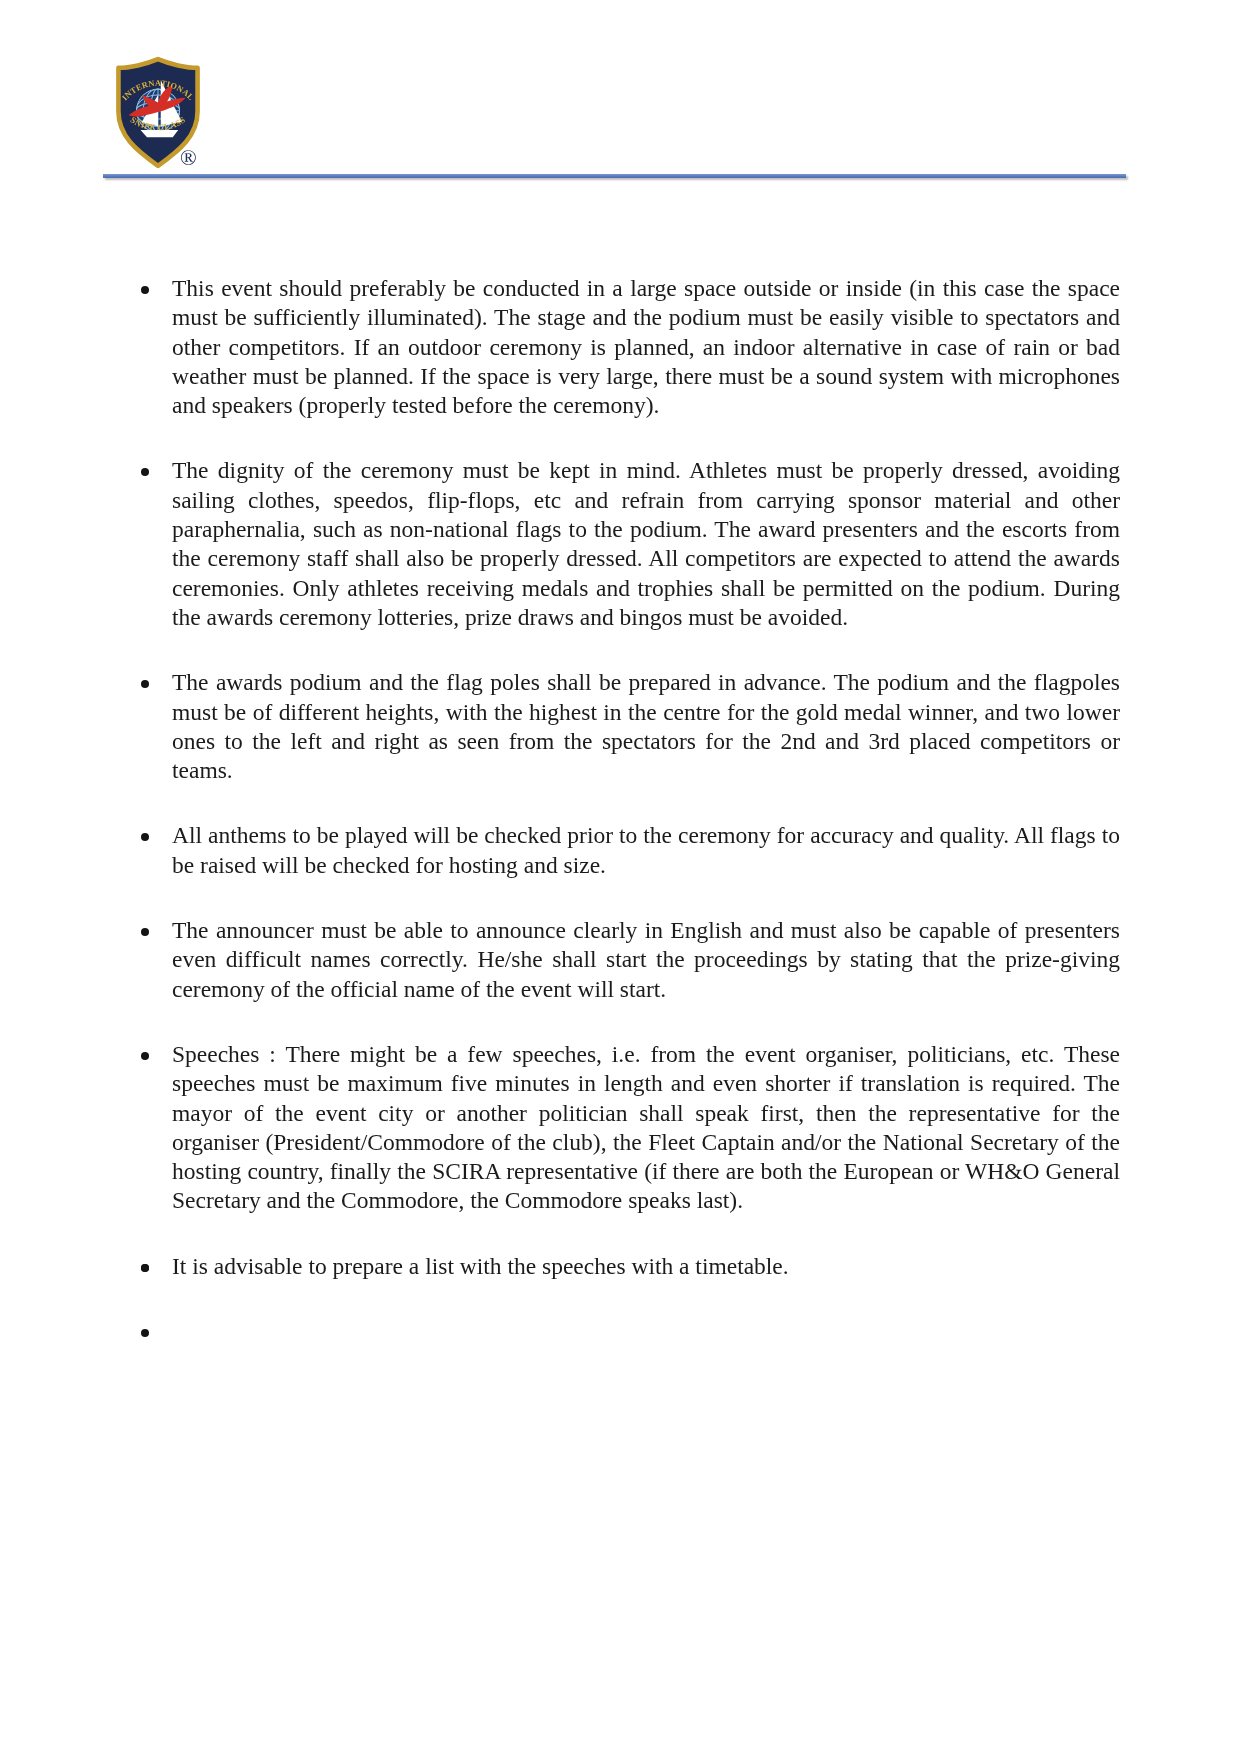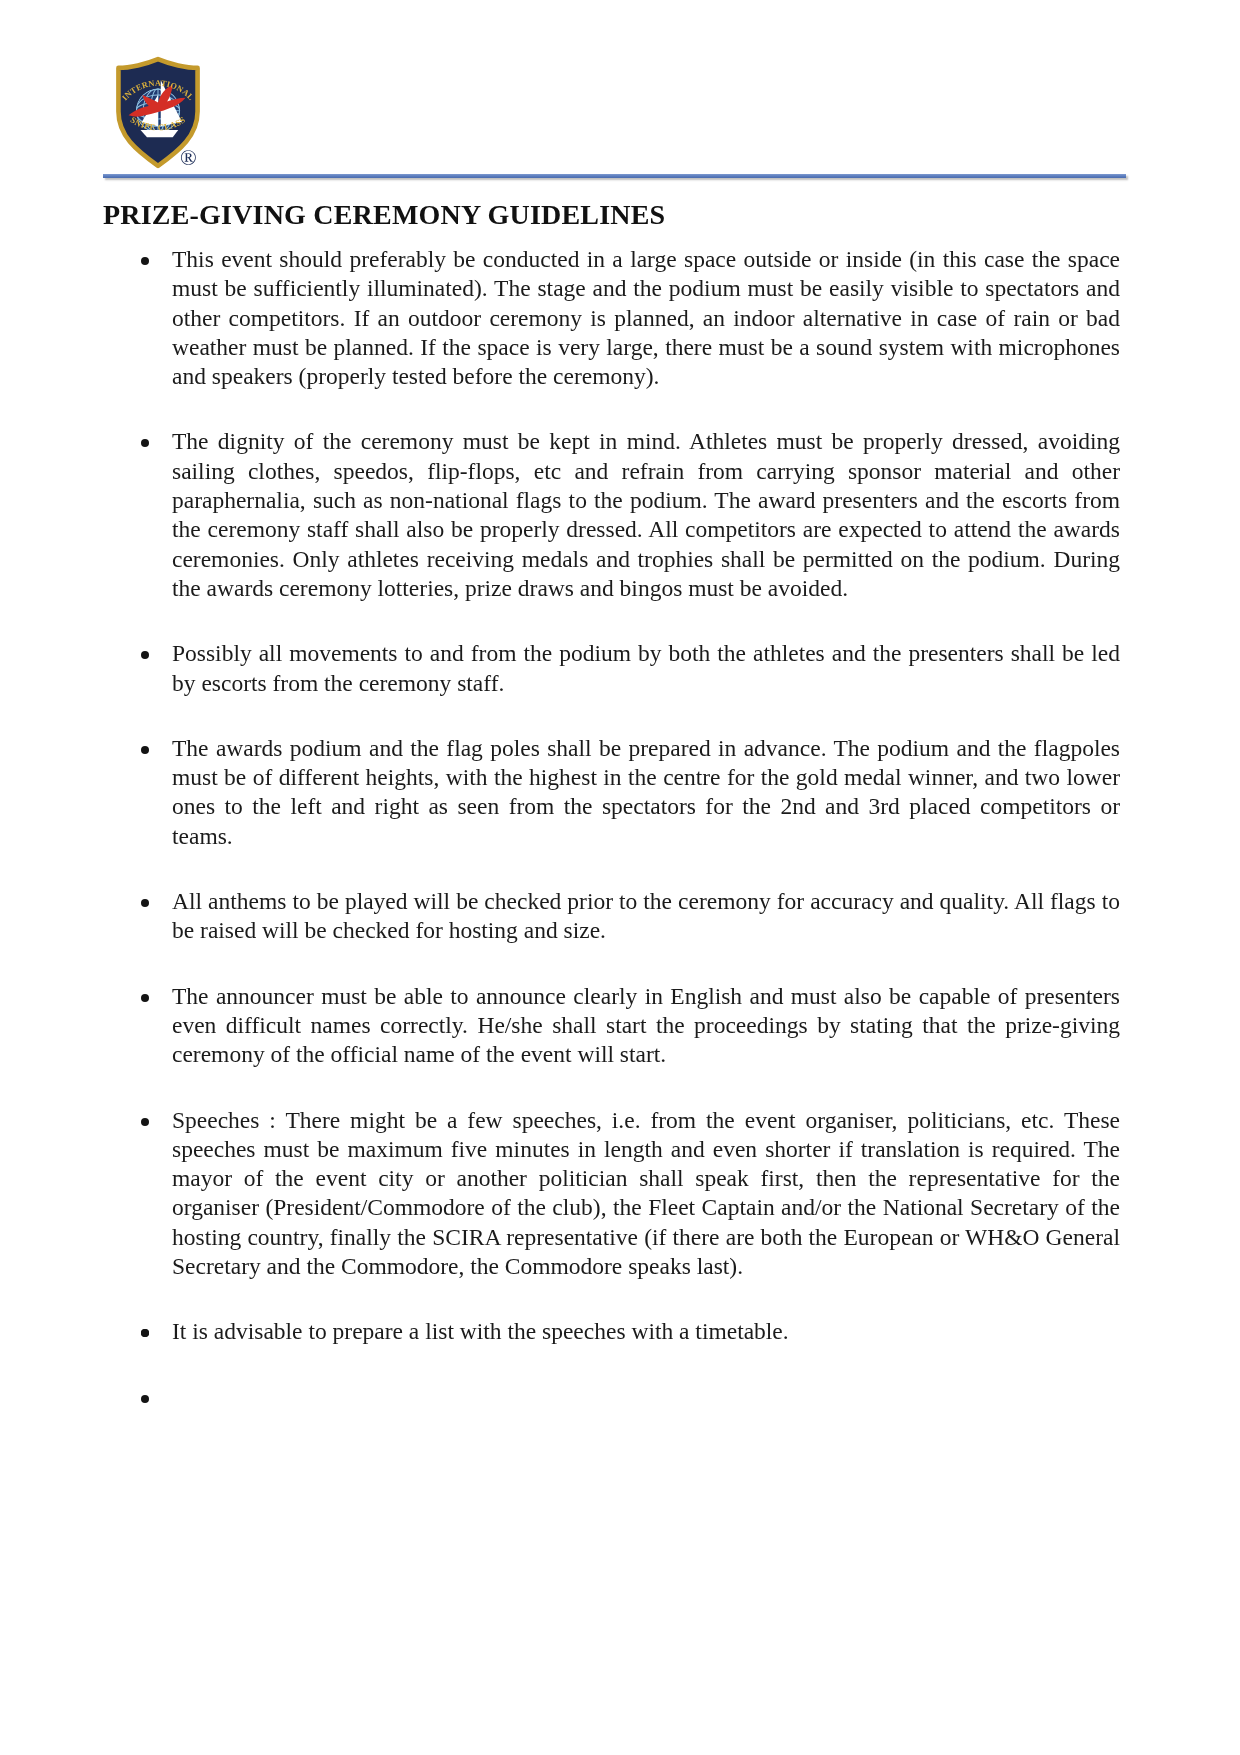--- a/index.html
+++ b/index.html
@@ -26,21 +26,21 @@
 
   
   .doc-title{
     position:absolute;left:103px;top:198px;margin:0;
     font-size:28px;line-height:34px;font-weight:bold;color:#111;
     letter-spacing:0.2px;white-space:nowrap;
   }
 
   
   .guidelines{
-    position:absolute;left:103px;top:245px;width:1017px;
+    position:absolute;left:103px;top:274px;width:1017px;
     margin:0;padding:0;list-style:none;
     font-size:23.5px;line-height:29.3px;text-align:justify;
   }
   .guidelines li{
     position:relative;padding-left:69px;margin:0 0 36px 0;
   }
   .guidelines li:last-child{margin-bottom:0;}
   .bullet-dot{
     position:absolute;left:38px;top:12px;width:8px;height:8px;
     border-radius:50%;background:#141414;
@@ -87,26 +87,24 @@
       </text>
       <text font-family="Liberation Serif, serif" font-size="9.5" font-weight="bold" fill="#dcb13c" letter-spacing="0.4">
         <textPath href="#arcBottom" startOffset="50%" text-anchor="middle">SNIPE CLASS</textPath>
       </text>
     </svg>
     <span class="rmark">®</span>
   </div>
 
   <div class="divider"></div>
 
-  <h1 class="doc-title">PRIZE-GIVING CEREMONY GUIDELINES</h1>
 
   <ul class="guidelines">
     <li><span class="bullet-dot"></span><span>This event should preferably be conducted in a large space outside or inside (in this case the space must be sufficiently illuminated). The stage and the podium must be easily visible to spectators and other competitors. If an outdoor ceremony is planned, an indoor alternative in case of rain or bad weather must be planned. If the space is very large, there must be a sound system with microphones and speakers (properly tested before the ceremony).</span></li>
     <li><span class="bullet-dot"></span><span>The dignity of the ceremony must be kept in mind. Athletes must be properly dressed, avoiding sailing clothes, speedos, flip-flops, etc and refrain from carrying sponsor material and other paraphernalia, such as non-national flags to the podium. The award presenters and the escorts from the ceremony staff shall also be properly dressed. All competitors are expected to attend the awards ceremonies. Only athletes receiving medals and trophies shall be permitted on the podium. During the awards ceremony lotteries, prize draws and bingos must be avoided.</span></li>
-    <li><span class="bullet-dot"></span><span>Possibly all movements to and from the podium by both the athletes and the presenters shall be led by escorts from the ceremony staff.</span></li>
     <li><span class="bullet-dot"></span><span>The awards podium and the flag poles shall be prepared in advance. The podium and the flagpoles must be of different heights, with the highest in the centre for the gold medal winner, and two lower ones to the left and right as seen from the spectators for the 2nd and 3rd placed competitors or teams.</span></li>
     <li><span class="bullet-dot"></span><span>All anthems to be played will be checked prior to the ceremony for accuracy and quality. All flags to be raised will be checked for hosting and size.</span></li>
     <li><span class="bullet-dot"></span><span>The announcer must be able to announce clearly in English and must also be capable of presenters even difficult names correctly. He/she shall start the proceedings by stating that the prize-giving ceremony of the official name of the event will start.</span></li>
     <li><span class="bullet-dot"></span><span>Speeches : There might be a few speeches, i.e. from the event organiser, politicians, etc. These speeches must be maximum five minutes in length and even shorter if translation is required. The mayor of the event city or another politician shall speak first, then the representative for the organiser (President/Commodore of the club), the Fleet Captain and/or the National Secretary of the hosting country, finally the SCIRA representative (if there are both the European or WH&amp;O General Secretary and the Commodore, the Commodore speaks last).</span></li>
     <li><span class="bullet-dot"></span></li>
     <li><span class="bullet-dot"></span><span>It is advisable to prepare a list with the speeches with a timetable.</span></li>
     <li><span class="bullet-dot"></span></li>
   </ul>
 
 </div>

